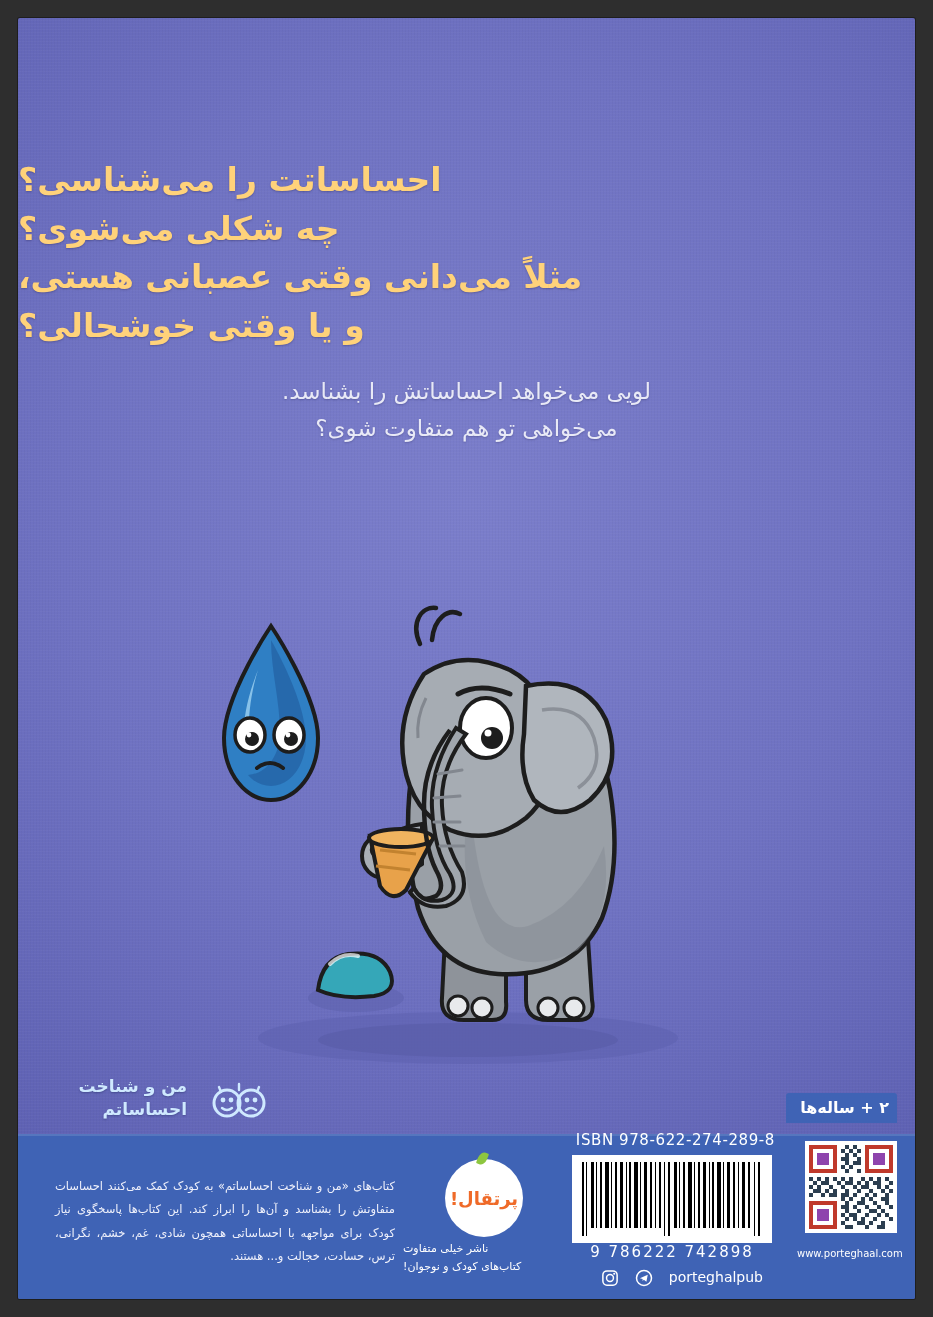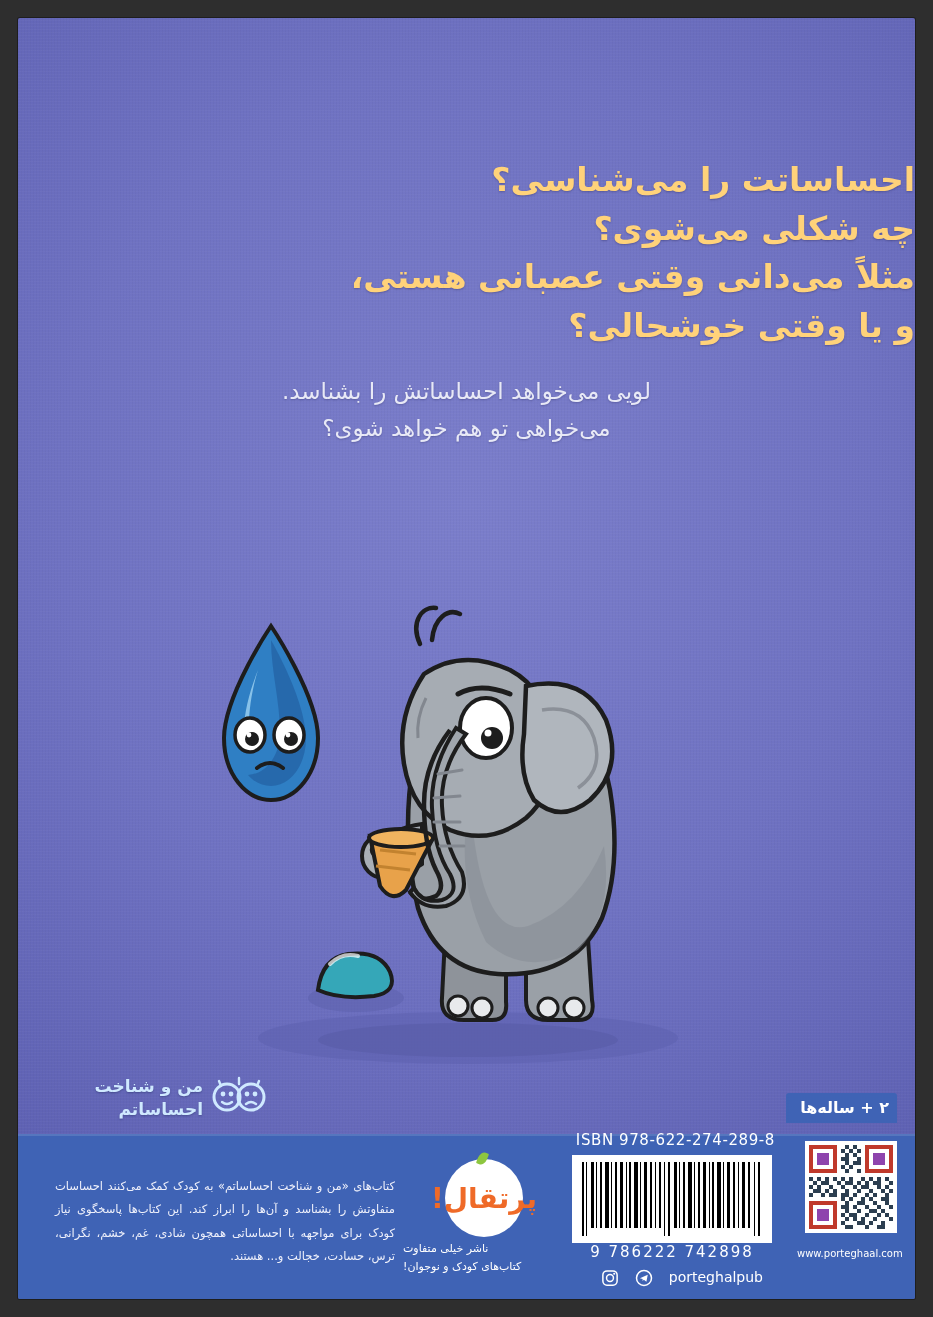--- a/index.html
+++ b/index.html
@@ -52,21 +52,21 @@
       repeating-linear-gradient(90deg, rgba(0,0,0,0.022) 0px, rgba(0,0,0,0.022) 1px, transparent 1px, transparent 3px);
     pointer-events: none;
   }
 
   
   .headline {
     position: absolute;
     top: 138px;
     right: 0;
     left: 0;
-    text-align: right;
+    text-align: left;
     color: #ffd27a;
     font-size: 33px;
     line-height: 1.47;
     font-weight: bold;
     letter-spacing: 0.2px;
     text-shadow: 0 1px 2px rgba(40,40,90,0.35);
     z-index: 5;
   }
   .headline div { white-space: nowrap; }
 
@@ -202,21 +202,21 @@
     right: 392px;
     bottom: 62px;
     width: 78px;
     height: 78px;
     border-radius: 50%;
     background: #ffffff;
     display: flex;
     align-items: center;
     justify-content: center;
     color: #ef6a28;
-    font-size: 28px;
+    font-size: 18px;
     font-weight: bold;
   }
   .pub-logo::before {
     content: "";
     position: absolute;
     top: -7px;
     right: 36px;
     width: 9px;
     height: 13px;
     background: #8dc63f;
@@ -245,22 +245,22 @@
     line-height: 2.05;
     text-align: justify;
   }
 
   
   .series-badge {
     position: absolute;
     right: 648px;
     bottom: 178px;
     display: flex;
-    align-items: flex-start;
-    gap: 8px;
+    align-items: flex-end;
+    gap: 24px;
     z-index: 9;
   }
   .series-text {
     color: #cfe9ff;
     font-size: 17px;
     font-weight: bold;
     line-height: 1.35;
     text-align: right;
     text-shadow: 0 1px 2px rgba(30,40,90,0.4);
   }
@@ -275,21 +275,21 @@
 
     <div class="headline">
       <div>احساساتت را می‌شناسی؟</div>
       <div>چه شکلی می‌شوی؟</div>
       <div>مثلاً می‌دانی وقتی عصبانی هستی،</div>
       <div>و یا وقتی خوشحالی؟</div>
     </div>
 
     <div class="subline">
       <div>لویی می‌خواهد احساساتش را بشناسد.</div>
-      <div>می‌خواهی تو هم خواهد شوی؟</div>
+      <div>می‌خواهی تو هم متفاوت شوی؟</div>
     </div>
 
     <svg class="illo" viewBox="0 0 897 500">
 
       <ellipse cx="450" cy="460" rx="210" ry="26" fill="#5d60ae" opacity="0.55"></ellipse>
       <ellipse cx="450" cy="462" rx="150" ry="17" fill="#585ba6" opacity="0.6"></ellipse>
 
       <g>
         <path d="M253 48 C253 48 300 118 300 160 C300 196 278 222 253 222 C228 222 206 196 206 160 C206 118 253 48 253 48 Z" fill="#2f7fc4" stroke="#1d1d1d" stroke-width="4"></path>
         <path d="M253 62 C253 62 288 122 288 160 C288 188 272 208 253 208 C244 208 236 204 230 197 C248 196 262 178 262 154 C262 124 253 92 253 62 Z" fill="#2565a8" opacity="0.85"></path>

